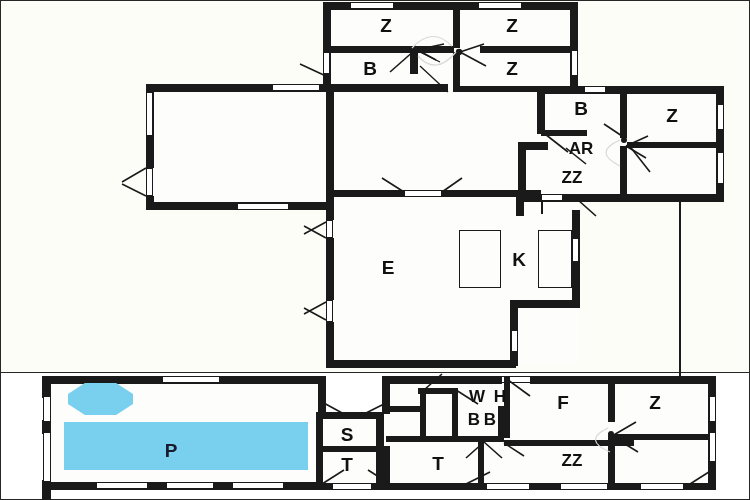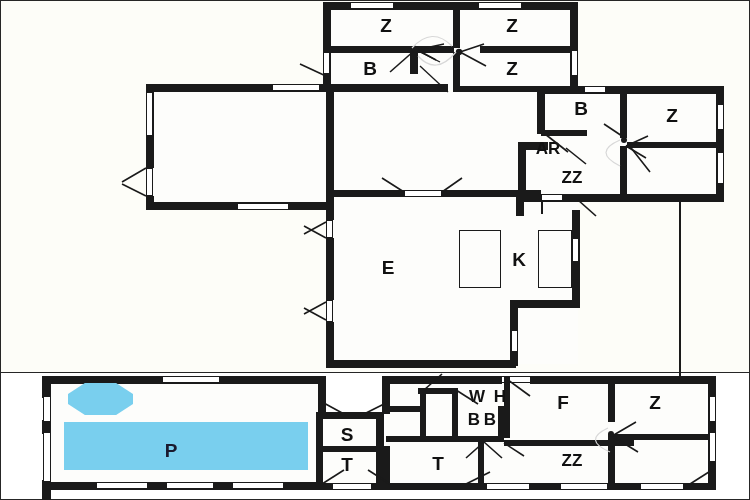--- a/index.html
+++ b/index.html
@@ -183,21 +183,21 @@
 
   <div class="wall" style="left:541px;top:130px;width:46px;height:6px;"></div>
 
   <div class="win" style="left:584px;top:86px;width:22px;height:7px;"></div>
   <div class="win" style="left:717px;top:104px;width:7px;height:26px;"></div>
   <div class="win" style="left:717px;top:152px;width:7px;height:32px;"></div>
   <div class="win" style="left:541px;top:194px;width:22px;height:7px;"></div>
 
   <div class="lbl lbl-lg" style="left:581px;top:99px;transform:translate(-50%,0);">B</div>
   <div class="lbl lbl-lg" style="left:672px;top:106px;transform:translate(-50%,0);">Z</div>
-  <div class="lbl lbl-md" style="left:548px;top:140px;transform:translate(-50%,0);text-align:right;">AR</div>
+  <div class="lbl lbl-md" style="left:581px;top:140px;transform:translate(-50%,0);text-align:right;">AR</div>
   <div class="lbl lbl-md" style="left:572px;top:169px;transform:translate(-50%,0);">ZZ</div>
 
   <div class="pwall" style="left:679px;top:202px;width:2px;height:174px;"></div>
   <div class="pwall" style="left:541px;top:202px;width:2px;height:12px;"></div>
 
   <div class="room" style="left:50px;top:382px;width:272px;height:108px;"></div>
   <div class="wall" style="left:42px;top:376px;width:284px;height:8px;"></div>
   <div class="wall" style="left:42px;top:376px;width:9px;height:22px;"></div>
   <div class="wall" style="left:42px;top:420px;width:9px;height:14px;"></div>
   <div class="wall" style="left:42px;top:480px;width:9px;height:20px;"></div>

